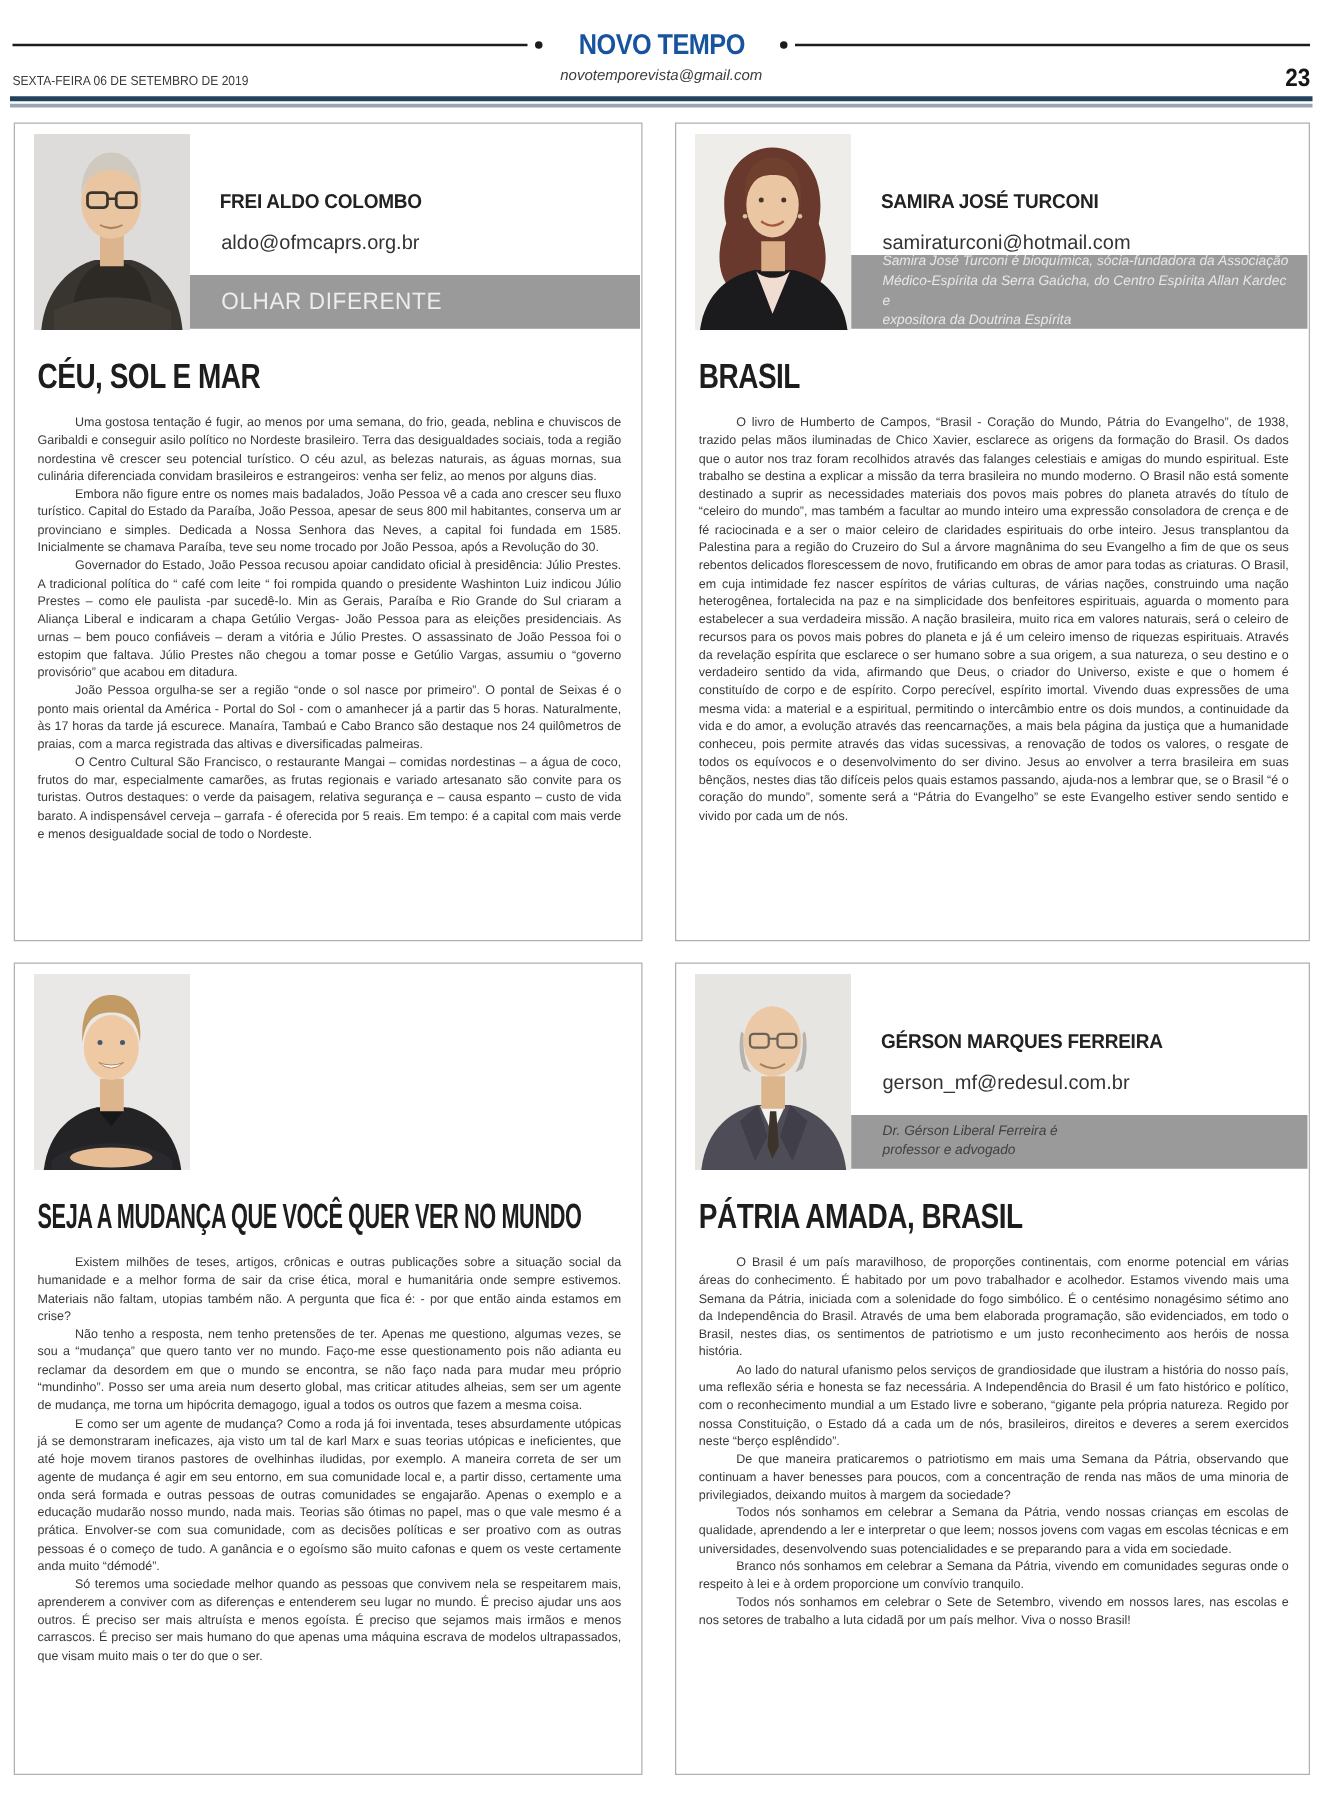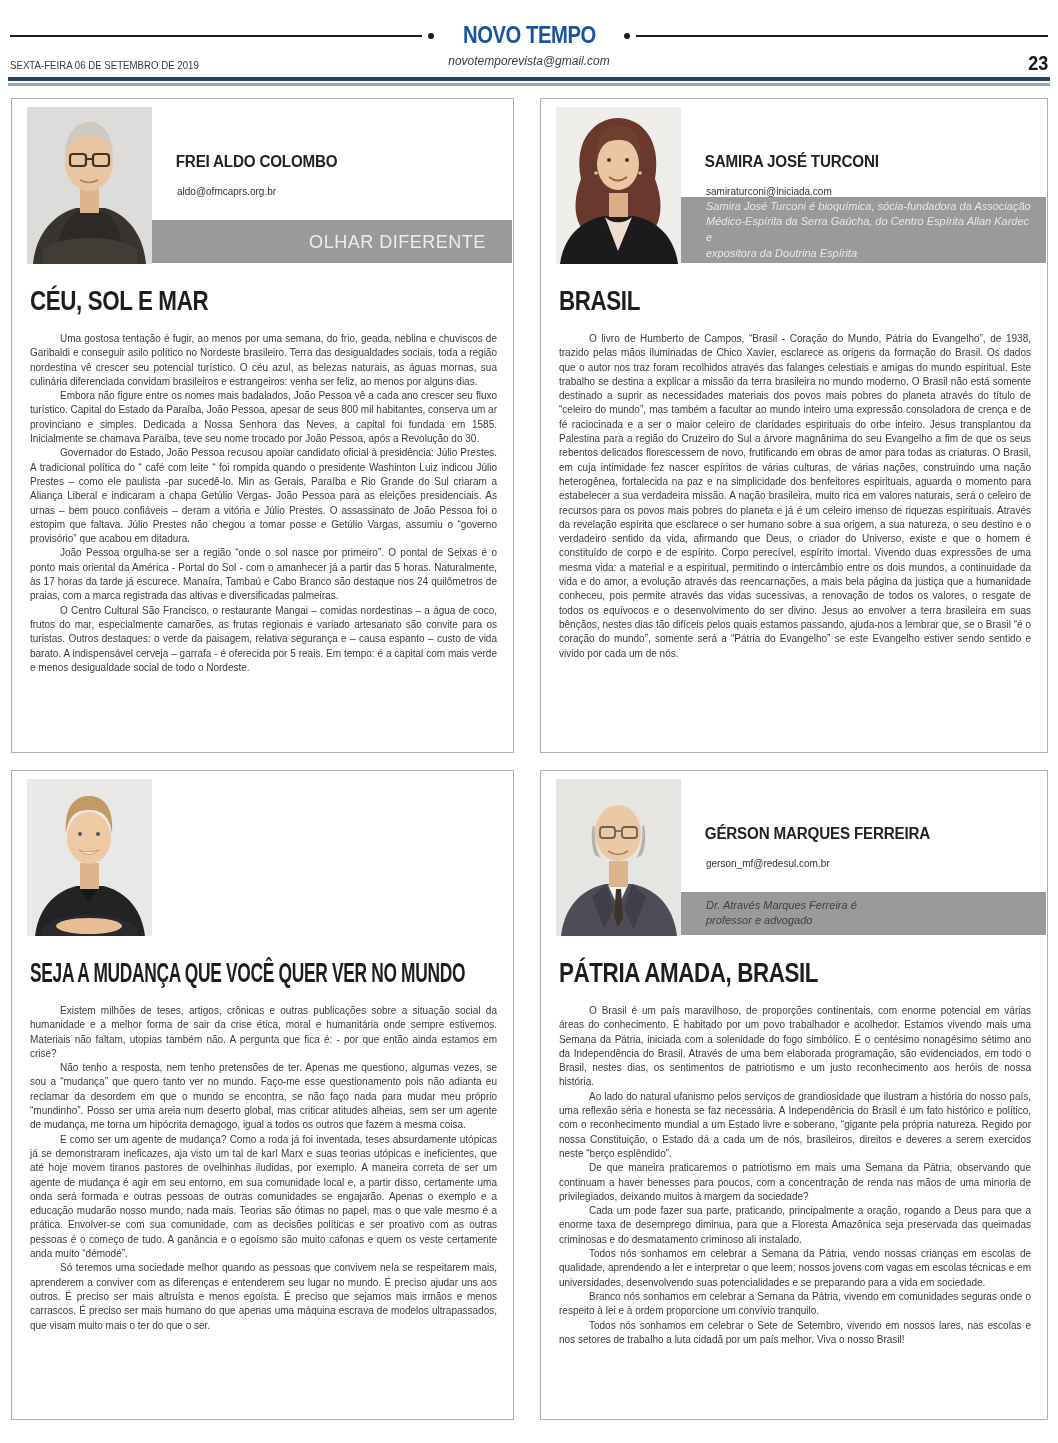--- a/index.html
+++ b/index.html
@@ -38,26 +38,26 @@
   }
   .photo svg{display:block;width:100%;height:100%;}
   .author-meta{
     position:absolute;left:140px;right:1px;top:0;height:164px;
     display:flex;flex-direction:column;
   }
   .author-name{
     margin:54px 0 0;padding-left:25px;font-size:16px;font-weight:bold;color:#222;
     letter-spacing:-.2px;transform:scaleX(.95);transform-origin:left;white-space:nowrap;
   }
-  .author-email{margin-top:15px;padding-left:25px;font-size:10px;color:#333;}
+  .author-email{margin-top:15px;padding-left:25px;font-size:16px;color:#333;}
   .banner{
     margin-top:auto;background:#9a9a9a;padding:6px 10px 6px 25px;
     display:flex;flex-direction:column;justify-content:center;min-height:30px;
   }
-  .banner--column{min-height:31px;text-align:right;}
+  .banner--column{min-height:31px;}
   .banner-title{
     font-size:19px;color:#ededed;letter-spacing:.5px;
     transform:scaleX(.95);transform-origin:left;white-space:nowrap;
   }
   .bio{font-size:11px;line-height:1.42;white-space:pre-line;font-style:italic;}
   .bio--light{color:#e7e7e7;}
   .bio--dark{color:#3f3f3f;}
 
   
   .article-body{padding:0 16px 0 18px;}
@@ -143,21 +143,21 @@
           <path d="M41,62 C36,30 48,19 62,19 C77,19 88,31 84,62 C85,39 76,33 62,33 C48,33 40,41 41,62 Z" fill="#70402f"></path>
           <circle cx="53" cy="53" r="2" fill="#4a3327"></circle>
           <circle cx="71" cy="53" r="2" fill="#4a3327"></circle>
           <path d="M53,70 Q62,77 71,70" stroke="#a4583f" stroke-width="1.8" fill="none"></path>
           <circle cx="40" cy="66" r="1.8" fill="#d8c79a"></circle>
           <circle cx="84" cy="66" r="1.8" fill="#d8c79a"></circle>
         </svg>
       </div>
       <div class="author-meta">
         <div class="author-name">SAMIRA JOSÉ TURCONI</div>
-        <div class="author-email">samiraturconi@iniciada.com</div>
+        <div class="author-email">samiraturconi@hotmail.com</div>
         <div class="banner">
           <span class="bio bio--light">Samira José Turconi é bioquímica, sócia-fundadora da Associação
 Médico-Espírita da Serra Gaúcha, do Centro Espírita Allan Kardec e
 expositora da Doutrina Espírita</span>
         </div>
       </div>
     </div>
     <div class="article-body">
       <h1 class="article-title">BRASIL</h1>
       <p>O livro de Humberto de Campos, “Brasil - Coração do Mundo, Pátria do Evangelho”, de 1938, trazido pelas mãos iluminadas de Chico Xavier, esclarece as origens da formação do Brasil. Os dados que o autor nos traz foram recolhidos através das falanges celestiais e amigas do mundo espiritual. Este trabalho se destina a explicar a missão da terra brasileira no mundo moderno. O Brasil não está somente destinado a suprir as necessidades materiais dos povos mais pobres do planeta através do título de “celeiro do mundo”, mas também a facultar ao mundo inteiro uma expressão consoladora de crença e de fé raciocinada e a ser o maior celeiro de claridades espirituais do orbe inteiro. Jesus transplantou da Palestina para a região do Cruzeiro do Sul a árvore magnânima do seu Evangelho a fim de que os seus rebentos delicados florescessem de novo, frutificando em obras de amor para todas as criaturas. O Brasil, em cuja intimidade fez nascer espíritos de várias culturas, de várias nações, construindo uma nação heterogênea, fortalecida na paz e na simplicidade dos benfeitores espirituais, aguarda o momento para estabelecer a sua verdadeira missão. A nação brasileira, muito rica em valores naturais, será o celeiro de recursos para os povos mais pobres do planeta e já é um celeiro imenso de riquezas espirituais. Através da revelação espírita que esclarece o ser humano sobre a sua origem, a sua natureza, o seu destino e o verdadeiro sentido da vida, afirmando que Deus, o criador do Universo, existe e que o homem é constituído de corpo e de espírito. Corpo perecível, espírito imortal. Vivendo duas expressões de uma mesma vida: a material e a espiritual, permitindo o intercâmbio entre os dois mundos, a continuidade da vida e do amor, a evolução através das reencarnações, a mais bela página da justiça que a humanidade conheceu, pois permite através das vidas sucessivas, a renovação de todos os valores, o resgate de todos os equívocos e o desenvolvimento do ser divino. Jesus ao envolver a terra brasileira em suas bênçãos, nestes dias tão difíceis pelos quais estamos passando, ajuda-nos a lembrar que, se o Brasil “é o coração do mundo”, somente será a “Pátria do Evangelho” se este Evangelho estiver sendo sentido e vivido por cada um de nós.</p>
@@ -208,30 +208,29 @@
           <rect x="44" y="48" width="15" height="11" rx="3" fill="none" stroke="#6a6258" stroke-width="1.8"></rect>
           <rect x="66" y="48" width="15" height="11" rx="3" fill="none" stroke="#6a6258" stroke-width="1.8"></rect>
           <line x1="59" y1="52" x2="66" y2="52" stroke="#6a6258" stroke-width="1.6"></line>
           <path d="M52,72 Q62,79 72,72" stroke="#a9815d" stroke-width="1.6" fill="none"></path>
         </svg>
       </div>
       <div class="author-meta">
         <div class="author-name">GÉRSON MARQUES FERREIRA</div>
         <div class="author-email">gerson_mf@redesul.com.br</div>
         <div class="banner">
-          <span class="bio bio--dark">Dr. Através Marques Ferreira é
+          <span class="bio bio--dark">Dr. Gérson Liberal Ferreira é
 professor e advogado</span>
         </div>
       </div>
     </div>
     <div class="article-body">
       <h1 class="article-title">PÁTRIA AMADA, BRASIL</h1>
       <p>O Brasil é um país maravilhoso, de proporções continentais, com enorme potencial em várias áreas do conhecimento. É habitado por um povo trabalhador e acolhedor. Estamos vivendo mais uma Semana da Pátria, iniciada com a solenidade do fogo simbólico. É o centésimo nonagésimo sétimo ano da Independência do Brasil. Através de uma bem elaborada programação, são evidenciados, em todo o Brasil, nestes dias, os sentimentos de patriotismo e um justo reconhecimento aos heróis de nossa história.</p>
       <p>Ao lado do natural ufanismo pelos serviços de grandiosidade que ilustram a história do nosso país, uma reflexão séria e honesta se faz necessária. A Independência do Brasil é um fato histórico e político, com o reconhecimento mundial a um Estado livre e soberano, “gigante pela própria natureza. Regido por nossa Constituição, o Estado dá a cada um de nós, brasileiros, direitos e deveres a serem exercidos neste “berço esplêndido”.</p>
       <p>De que maneira praticaremos o patriotismo em mais uma Semana da Pátria, observando que continuam a haver benesses para poucos, com a concentração de renda nas mãos de uma minoria de privilegiados, deixando muitos à margem da sociedade?</p>
-      <p>Cada um pode fazer sua parte, praticando, principalmente a oração, rogando a Deus para que a enorme taxa de desemprego diminua, para que a Floresta Amazônica seja preservada das queimadas criminosas e do desmatamento criminoso ali instalado.</p>
       <p>Todos nós sonhamos em celebrar a Semana da Pátria, vendo nossas crianças em escolas de qualidade, aprendendo a ler e interpretar o que leem; nossos jovens com vagas em escolas técnicas e em universidades, desenvolvendo suas potencialidades e se preparando para a vida em sociedade.</p>
       <p>Branco nós sonhamos em celebrar a Semana da Pátria, vivendo em comunidades seguras onde o respeito à lei e à ordem proporcione um convívio tranquilo.</p>
       <p>Todos nós sonhamos em celebrar o Sete de Setembro, vivendo em nossos lares, nas escolas e nos setores de trabalho a luta cidadã por um país melhor. Viva o nosso Brasil!</p>
     </div>
   </div>
 
 </div>
 
 </body></html>

